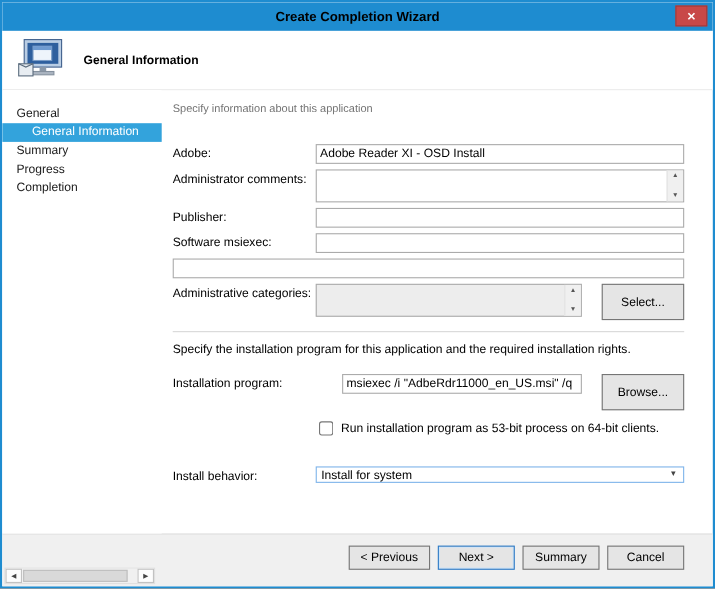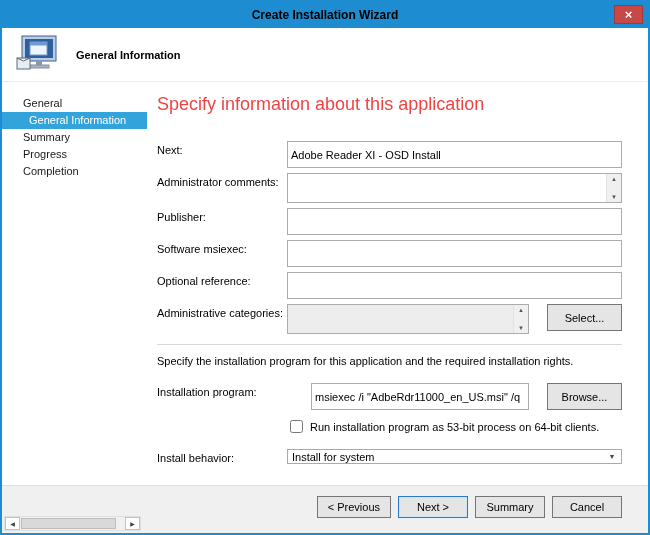--- a/index.html
+++ b/index.html
@@ -32,59 +32,59 @@
   .header {
     height: 54px; background: #fff;
     border-bottom: 1px solid #ececec;
     display: flex; align-items: center; padding-left: 14px;
   }
   .appicon { width: 44px; height: 40px; margin-right: 16px; flex: none; }
   .htitle { font-weight: bold; }
   
   .body { display: flex; height: 403px; }
   .sidebar { width: 145px; flex: none; padding-top: 13px; background: #fff; }
-  .item { height: 17px; line-height: 17px; padding-left: 21px; cursor: pointer; color: #1a1a1a; white-space: nowrap; overflow: hidden; }
+  .item { height: 17px; line-height: 17px; padding-left: 13px; cursor: pointer; color: #1a1a1a; white-space: nowrap; overflow: hidden; }
   .item.indent { padding-left: 27px; }
   .item.selected { background: #33a3dc; color: #fff; }
   .content { flex: 1; padding: 10px 26px 0 10px; }
-  .heading { color: #ef4444; font-size: 18px; margin: 2px 0 26px 0; }
+  .heading { color: #737373; font-size: 10px; margin: 2px 0 26px 0; }
   
   .row { display: flex; margin-bottom: 5px; align-items: flex-start; }
   .label { width: 130px; flex: none; padding-top: 3px; }
   .field { flex: 1; display: flex; align-items: flex-start; }
   input.text {
-    flex: 1; height: 27px; border: 1px solid #ababab;
+    flex: 1; height: 18px; border: 1px solid #ababab;
     padding: 0 3px; font: 11px "Liberation Sans", sans-serif;
     background: #fff; outline: none;
   }
   .multibox {
     flex: 1; height: 30px; border: 1px solid #ababab;
     display: flex; background: #fff;
   }
   .multibox .inner { flex: 1; padding: 2px 3px; }
   .multibox.disabled { background: #ededed; }
   .vsb {
     width: 15px; flex: none; background: #f0f0f0; border-left: 1px solid #e2e2e2;
     display: flex; flex-direction: column; justify-content: space-between; align-items: center;
     padding: 2px 0; font-size: 6px; color: #555; line-height: 1;
   }
   .btn {
     min-width: 70px; height: 22px; padding: 0 10px;
     background: #e5e5e5; border: 1px solid #757575;
     font: 11px "Liberation Sans", sans-serif; color: #000;
     cursor: pointer;
   }
-  .btn.side { width: 75px; min-width: 75px; height: 27px; margin-left: 18px; flex: none; }
+  .btn.side { width: 75px; min-width: 75px; height: 33px; margin-left: 18px; flex: none; }
   .btn.next { border-color: #2a79c7; box-shadow: inset 0 0 0 1px #cfe4f7; text-align: center; }
   .sep { border-top: 1px solid #d8d8d8; margin: 10px 0 10px 0; }
   .desc { margin-bottom: 16px; }
   .row.program { margin-bottom: 10px; gap: 24px; }
   .row.check { margin-left: 130px; align-items: center; margin-bottom: 0; }
   .row.check input { width: 13px; height: 13px; margin: 0 7px 0 3px; flex: none; }
-  .row.behavior { margin-top: 16px; }
+  .row.behavior { margin-top: 28px; }
   .combo {
     flex: 1; height: 15px; border: 1px solid #7eb4ea; background: #fff;
     display: flex; align-items: center; padding-left: 4px; position: relative; cursor: pointer;
   }
   .combo .chev {
     position: absolute; right: 1px; top: 1px; bottom: 1px; width: 16px;
     display: flex; align-items: center; justify-content: center;
     font-size: 7px; color: #444;
   }
   
@@ -107,21 +107,21 @@
   }
   .sb-track { flex: 1; background: #f0f0f0; padding: 1px; }
   .sb-thumb { width: 92%; height: 100%; background: #d9d9d9; border: 1px solid #bdbdbd; }
 </style>
 </head>
 <body>
 
 <div class="window">
 
   <div class="titlebar">
-    <span class="title">Create Installation Wizard</span>
+    <span class="title">Create Completion Wizard</span>
     <div class="close">
       <span>×</span>
     </div>
   </div>
 
   <div class="header">
     <svg class="appicon" viewBox="0 0 44 40">
       <rect x="6" y="1" width="34" height="25" fill="#b9cde4" stroke="#41608c"></rect>
       <rect x="9" y="4" width="28" height="19" fill="#2e5f9e"></rect>
       <rect x="14" y="7" width="17" height="13" fill="#eef4fb" stroke="#7a9cc6"></rect>
@@ -141,21 +141,21 @@
       <div class="item indent selected">General Information</div>
       <div class="item">Summary</div>
       <div class="item">Progress</div>
       <div class="item">Completion</div>
     </div>
 
     <div class="content">
       <div class="heading">Specify information about this application</div>
 
       <div class="row">
-        <div class="label">Next:</div>
+        <div class="label">Adobe:</div>
         <div class="field">
           <input class="text" value="Adobe Reader XI - OSD Install" style="">
         </div>
       </div>
 
       <div class="row">
         <div class="label">Administrator comments:</div>
         <div class="field">
           <div class="multibox">
             <div class="inner"></div>
@@ -175,21 +175,20 @@
       </div>
 
       <div class="row">
         <div class="label">Software msiexec:</div>
         <div class="field">
           <input class="text" style="">
         </div>
       </div>
 
       <div class="row">
-        <div class="label">Optional reference:</div>
         <div class="field">
           <input class="text" style="">
         </div>
       </div>
 
       <div class="row">
         <div class="label">Administrative categories:</div>
         <div class="field">
           <div class="multibox disabled">
             <div class="inner"></div>

